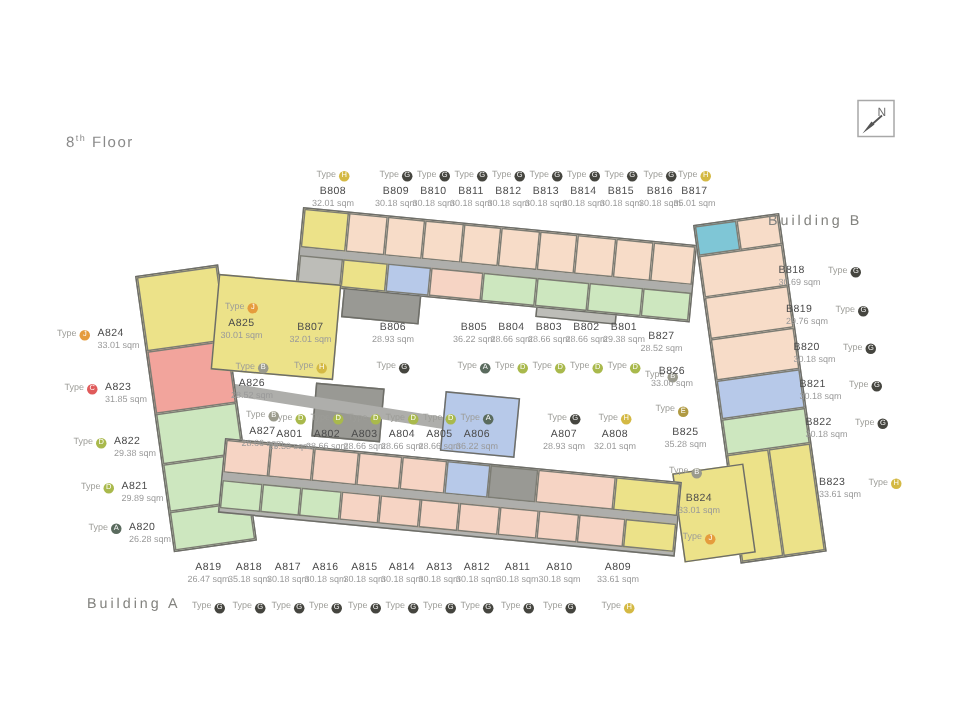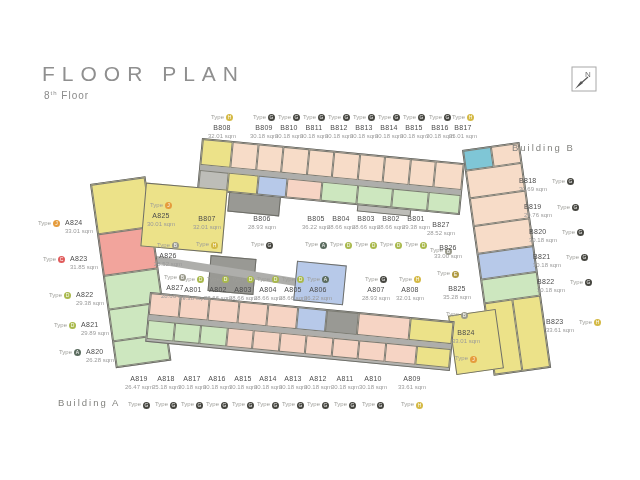--- a/index.html
+++ b/index.html
@@ -46,21 +46,20 @@
                display:inline-flex;align-items:center;justify-content:center;line-height:1;}
   .stack{display:inline-block;text-align:left;}
 
   .building-label{position:absolute;font-size:9.5px;color:#83837f;letter-spacing:2px;z-index:6;}
 </style>
 </head>
 <body>
 
 <div id="stage">
 
-  <div class="page-title">FLOOR PLAN</div>
   <div class="page-subtitle"><span>8</span><sup>th</sup> <span>Floor</span></div>
 
   <div class="compass">
     <svg width="26" height="26">
       <rect x="1" y="1" width="24" height="24" fill="#ffffff" stroke="#a8a8a8" stroke-width="1"></rect>
       <text x="14" y="11" font-size="8" fill="#6f6f6f">N</text>
       <line x1="8" y1="19" x2="17" y2="11" stroke="#555" stroke-width="1.2"></line>
       <path d="M4 23 L12 17 L10 15 Z" fill="#555"></path>
     </svg>
   </div>

